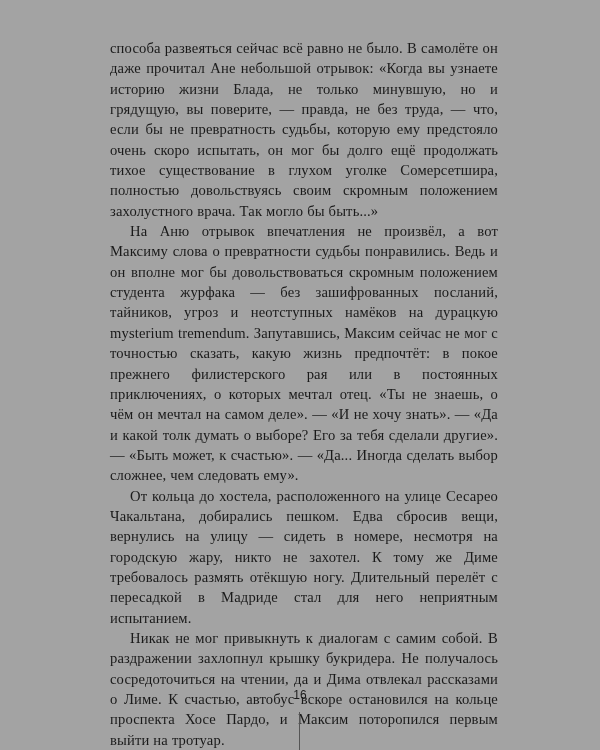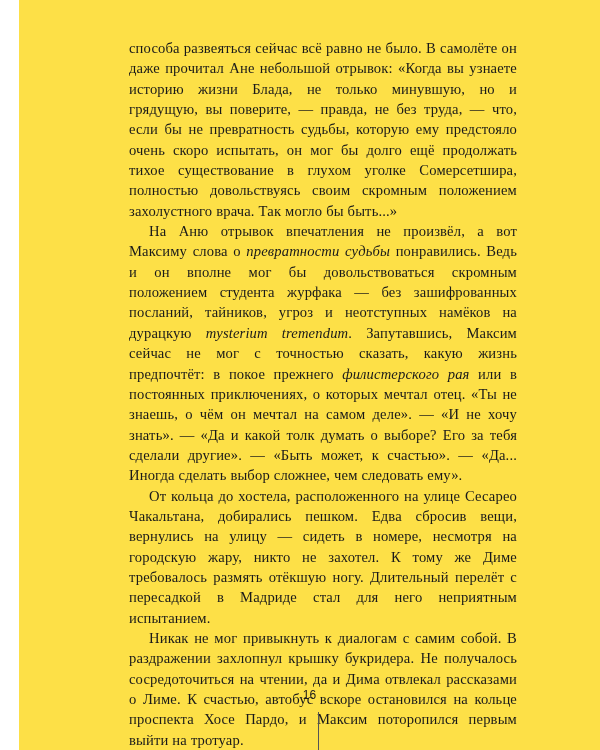--- a/index.html
+++ b/index.html
@@ -13,22 +13,21 @@
     position: relative;
     overflow: hidden;
     font-family: "Liberation Serif", "DejaVu Serif", serif;
     color: #171717;
     -webkit-font-smoothing: antialiased;
   }
 
   #page {
     position: absolute;
     inset: 0;
-    background: #fde047;
-    margin-left: 19px;
+    background: #a3a3a3;
   }
 
   #text-block {
     position: absolute;
     left: 110px;
     top: 38px;
     width: 388px;
     font-size: 14.6px;
     line-height: 20.35px;
     text-align: justify;
@@ -41,21 +40,20 @@
   .para {
     margin: 0;
     text-indent: 20px;
     hyphens: manual;
   }
   .para.no-indent {
     text-indent: 0;
   }
 
   .it {
-    font-style: italic;
   }
 
   #folio {
     position: absolute;
     left: 0;
     right: 0;
     top: 686px;
     text-align: center;
     font-size: 12px;
     line-height: 18px;

